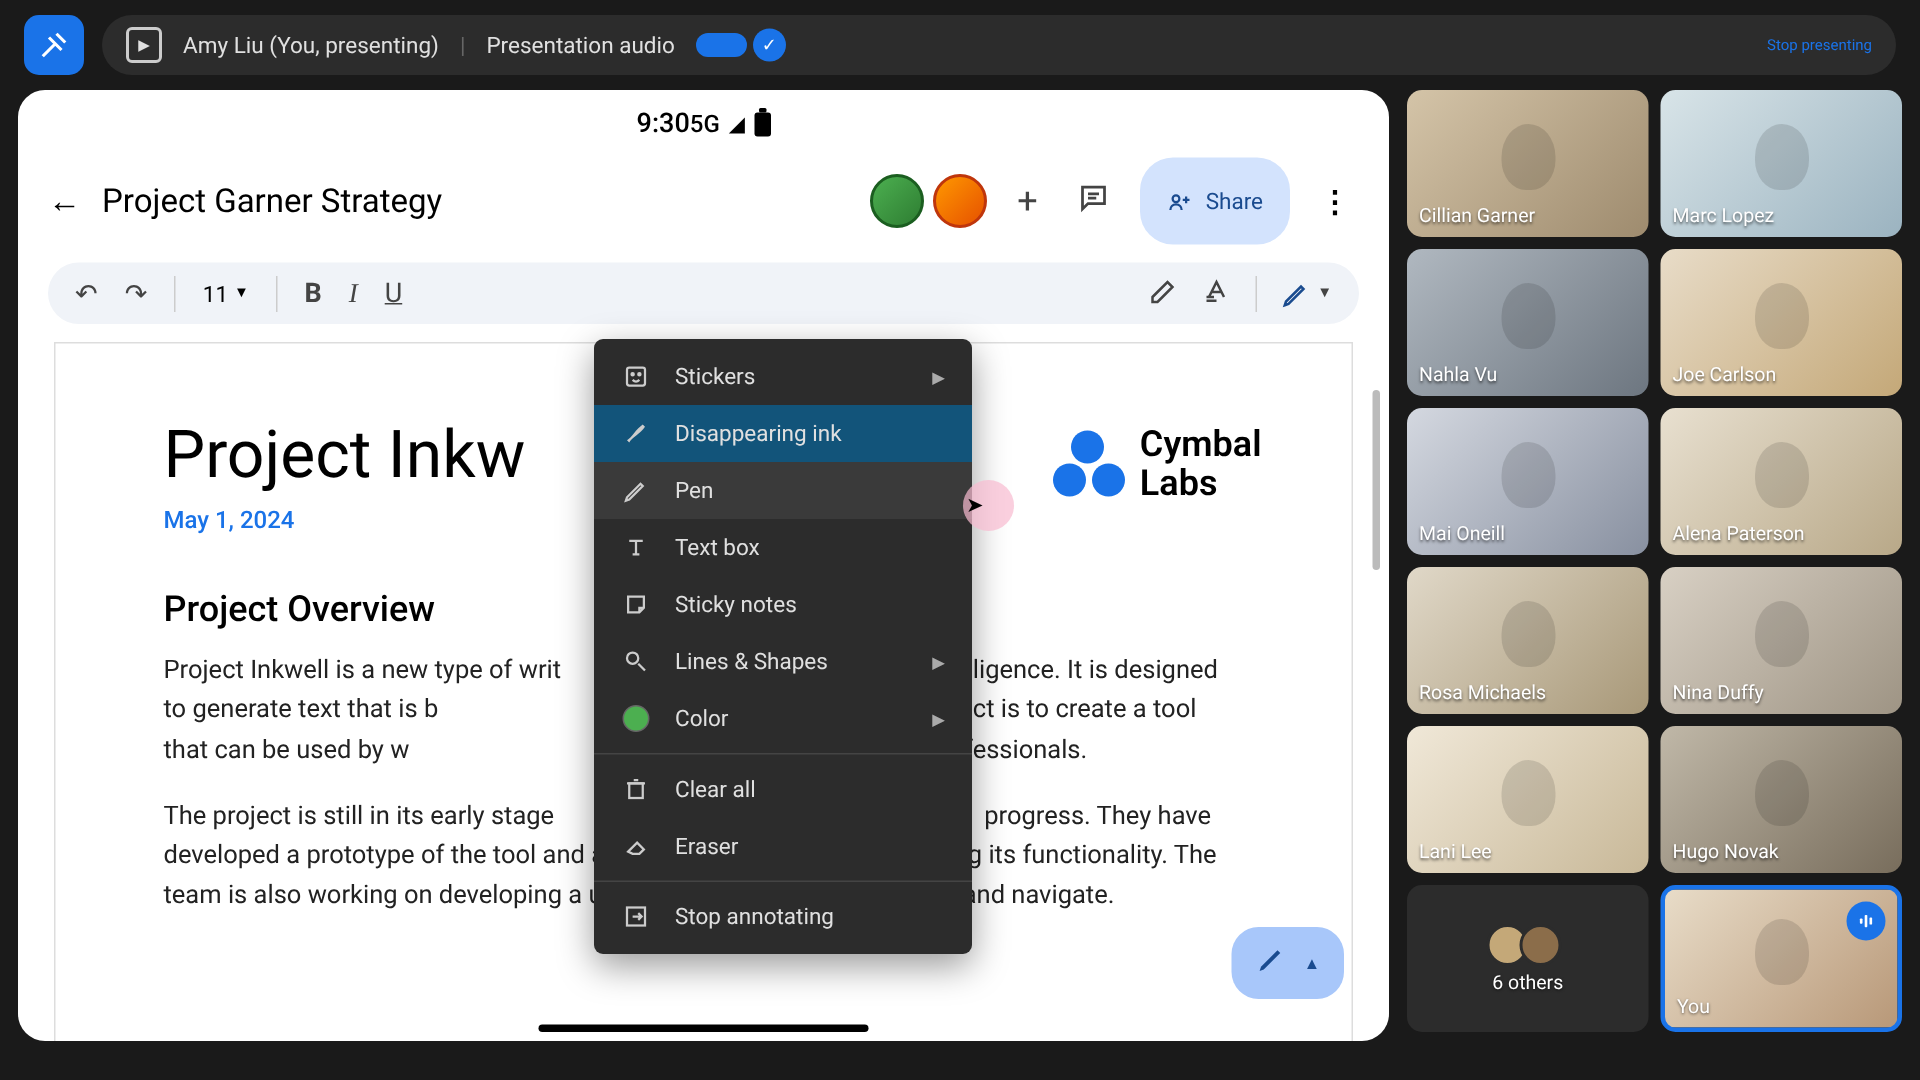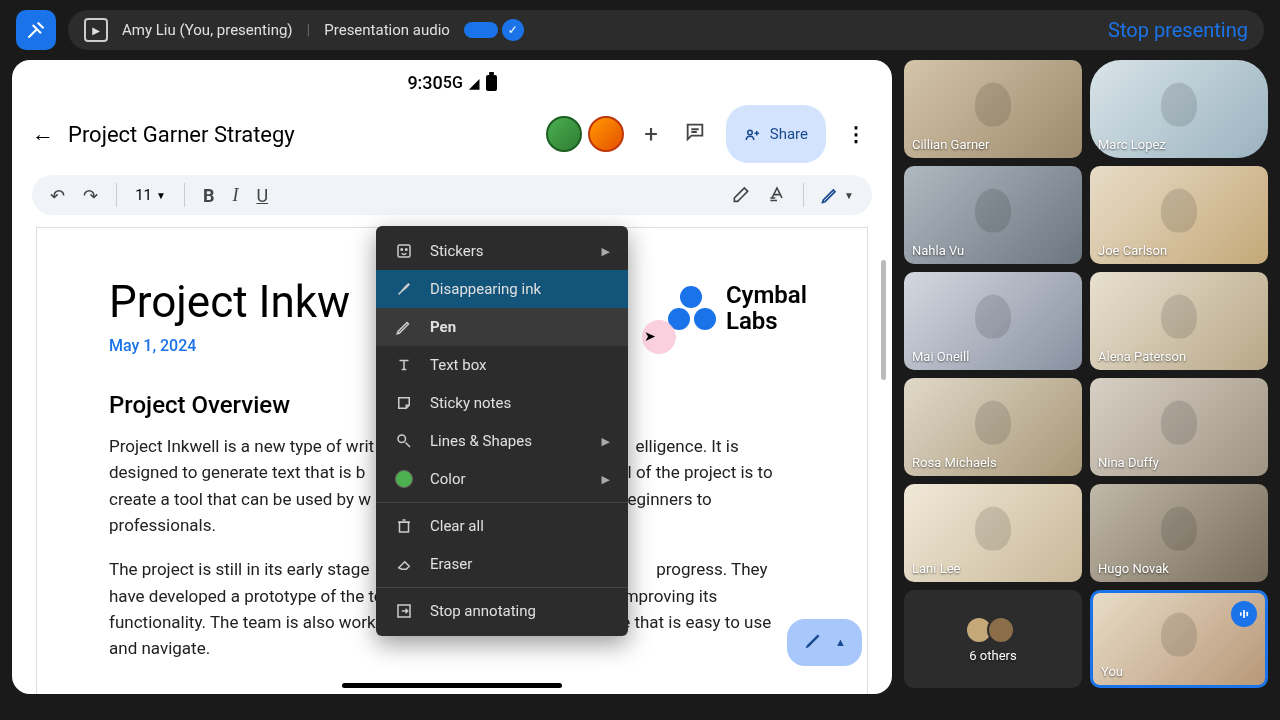--- a/index.html
+++ b/index.html
@@ -6,21 +6,21 @@
 body { background: #1a1a1a; width: 1280px; height: 720px; overflow: hidden; position: relative; }
 
 .topbar { display: flex; align-items: center; padding: 8px 16px; gap: 12px; height: 60px; }
 .app-icon { width: 40px; height: 40px; background: #1a73e8; border-radius: 10px; display: flex; align-items: center; justify-content: center; color: #fff; }
 .topbar-pill { background: #2c2c2c; border-radius: 28px; display: flex; align-items: center; padding: 8px 16px; gap: 14px; flex: 1; color: #e0e0e0; font-size: 15px; }
 .present-icon { width: 24px; height: 24px; border: 2px solid #ccc; border-radius: 4px; display: flex; align-items: center; justify-content: center; font-size: 10px; }
 .divider { color: #666; }
 .toggle-pill { display: flex; align-items: center; gap: 6px; }
 .toggle { width: 34px; height: 16px; background: #1a73e8; border-radius: 10px; position: relative; }
 .toggle-check { width: 22px; height: 22px; background: #1a73e8; border-radius: 50%; display: flex; align-items: center; justify-content: center; color: #fff; font-size: 12px; margin-left: -2px; }
-.stop-presenting { color: #1a73e8; font-size: 20px; margin-left: auto; cursor: pointer; }
+.stop-presenting { color: #1a73e8; font-size: 10px; margin-left: auto; cursor: pointer; }
 
 .main-area { display: flex; gap: 12px; padding: 0 12px 12px 12px; height: 646px; }
 
 .doc-container { background: #fff; border-radius: 18px; flex: 1; position: relative; overflow: hidden; }
 .status-bar { display: flex; justify-content: center; align-items: center; padding: 12px 24px 4px 24px; font-size: 18px; font-weight: 500; }
 .status-right { display: flex; align-items: center; gap: 6px; font-size: 16px; }
 .signal-bar { font-size: 14px; }
 .battery { width: 11px; height: 16px; background: #000; border-radius: 2px; position: relative; }
 .battery::before { content: ''; position: absolute; top: -3px; left: 3px; width: 5px; height: 3px; background: #000; border-radius: 1px; }
 
@@ -59,36 +59,36 @@
 .bd3 { bottom: 0; right: 0; }
 .brand-text { font-size: 24px; font-weight: 600; line-height: 1.1; }
 
 .home-indicator { position: absolute; bottom: 6px; left: 50%; transform: translateX(-50%); width: 220px; height: 5px; background: #000; border-radius: 3px; }
 .scrollbar { position: absolute; right: 6px; top: 200px; width: 5px; height: 120px; background: #bbb; border-radius: 3px; }
 
 .fab { position: absolute; bottom: 28px; right: 30px; background: #a8c7fa; border-radius: 18px; padding: 10px 16px; display: flex; align-items: center; gap: 10px; cursor: pointer; }
 .fab-pen { color: #1a4b8f; font-size: 22px; }
 .fab-caret { color: #1a4b8f; font-size: 11px; }
 
-.context-menu { position: absolute; top: 166px; left: 364px; background: #2c2c2c; border-radius: 6px; width: 252px; padding: 6px 0; box-shadow: 0 8px 24px rgba(0,0,0,0.4); z-index: 100; }
+.context-menu { position: absolute; top: 166px; left: 384px; background: #2c2c2c; border-radius: 6px; width: 252px; padding: 6px 0; box-shadow: 0 8px 24px rgba(0,0,0,0.4); z-index: 100; }
 .menu-item { display: flex; align-items: center; padding: 10px 18px; color: #e0e0e0; font-size: 15px; gap: 16px; cursor: pointer; position: relative; }
 .menu-item.selected { background: #12547a; }
-.menu-item.hover { background: #3a3a3a; font-weight: bold; }
+.menu-item.hover { background: #3a3a3a; }
 .menu-icon { width: 20px; display: flex; justify-content: center; font-size: 16px; }
 .menu-chevron { margin-left: auto; font-size: 11px; color: #aaa; }
 .menu-sep { height: 1px; background: #444; margin: 4px 0; }
 .color-dot { width: 18px; height: 18px; background: #4caf50; border-radius: 50%; border: 1px solid #666; }
 .cursor-indicator { position: absolute; top: 260px; left: 630px; z-index: 101; }
 .cursor-ring { width: 34px; height: 34px; background: #f8bbd0; border-radius: 50%; opacity: 0.7; }
 .cursor-arrow { position: absolute; top: 8px; left: 2px; font-size: 14px; }
 
-.video-grid { width: 364px; display: grid; grid-template-columns: 1fr 1fr; gap: 8px; align-content: start; }
+.video-grid { width: 330px; display: grid; grid-template-columns: 1fr 1fr; gap: 8px; align-content: start; }
 .video-tile { border-radius: 10px; height: 98px; position: relative; overflow: hidden; display: flex; align-items: flex-end; padding: 6px 8px; color: #fff; font-size: 13px; text-shadow: 0 1px 2px rgba(0,0,0,0.6); }
 .vt1 { background: linear-gradient(135deg, #d4c4a8, #9e8b6e); }
-.vt2 { background: linear-gradient(135deg, #d8e4e8, #9bb3c0); border-radius: 31px; }
+.vt2 { background: linear-gradient(135deg, #d8e4e8, #9bb3c0); }
 .vt3 { background: linear-gradient(135deg, #b0b8c0, #6d7680); }
 .vt4 { background: linear-gradient(135deg, #e8dcc8, #c4a878); }
 .vt5 { background: linear-gradient(135deg, #d4d8e0, #8890a0); }
 .vt6 { background: linear-gradient(135deg, #e8e0d0, #b8a888); }
 .vt7 { background: linear-gradient(135deg, #e0d8c8, #a89878); }
 .vt8 { background: linear-gradient(135deg, #d8d0c4, #9e9484); }
 .vt9 { background: linear-gradient(135deg, #f0e8d8, #c8b898); }
 .vt10 { background: linear-gradient(135deg, #c0b8a8, #786d5c); }
 .vt-others { background: #2c2c2c; justify-content: center; align-items: center; flex-direction: column; gap: 4px; }
 .vt-you { background: linear-gradient(135deg, #e8dcc8, #b89878); border: 3px solid #1a73e8; }

